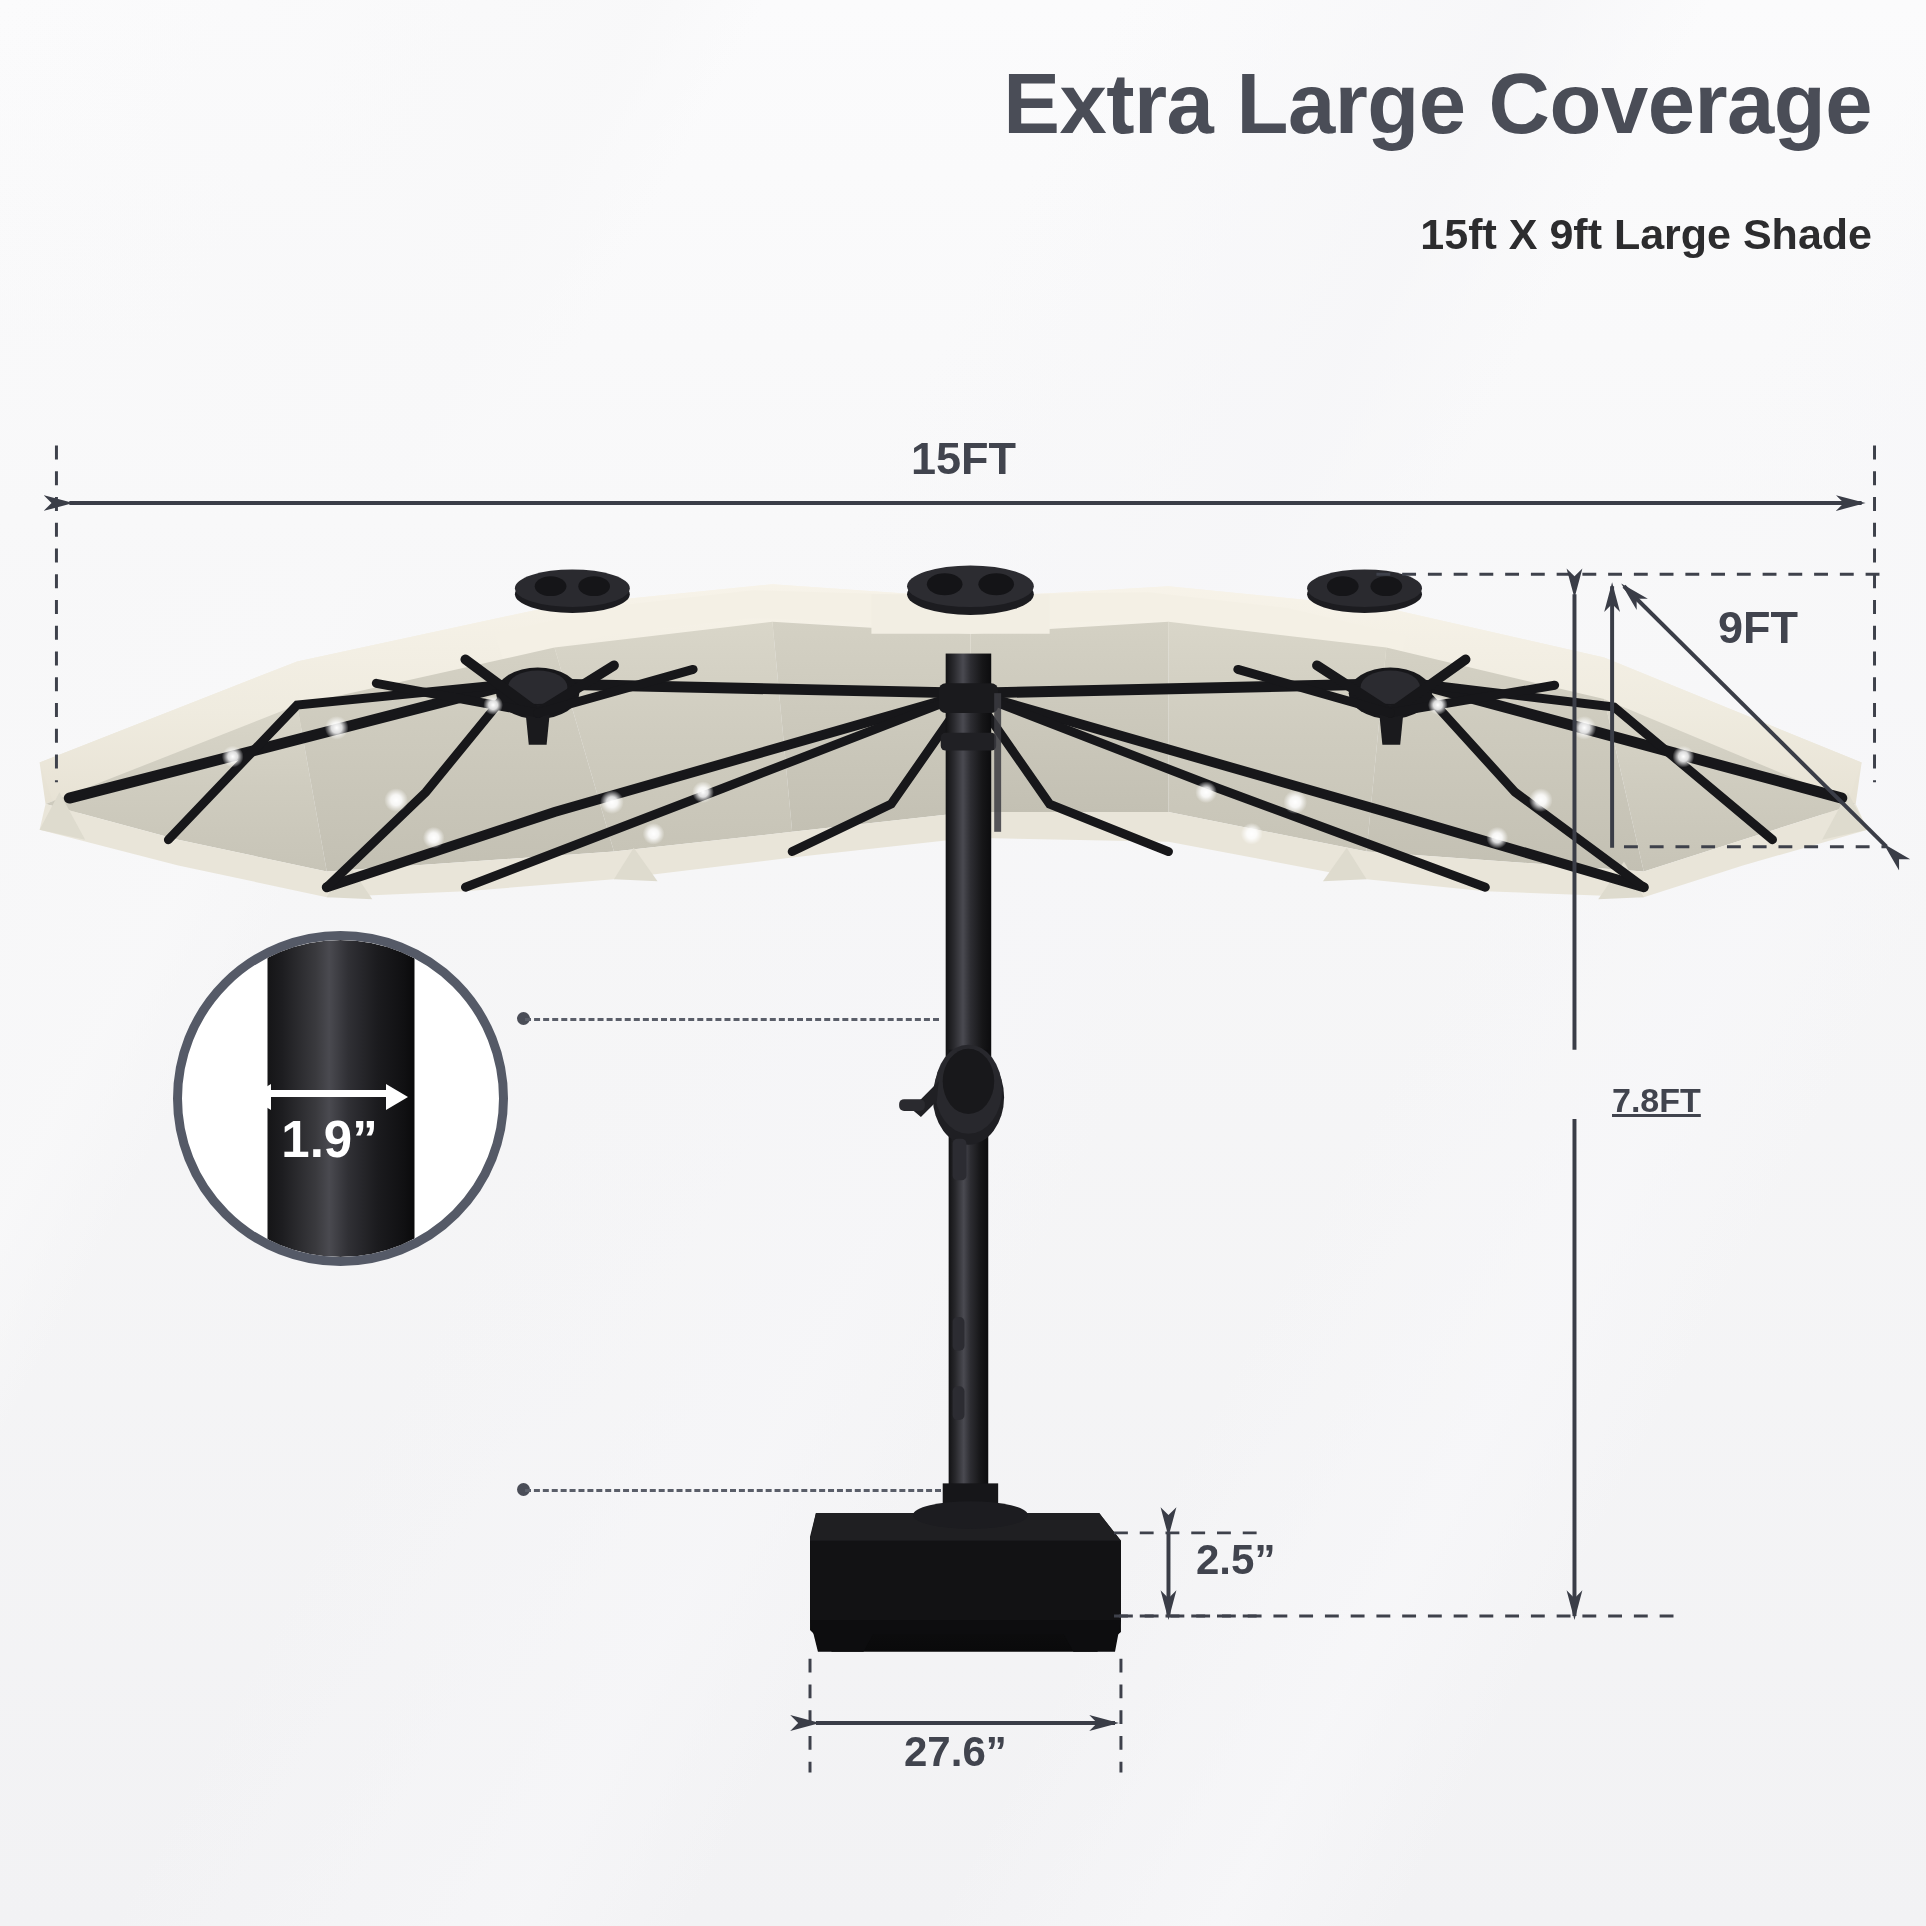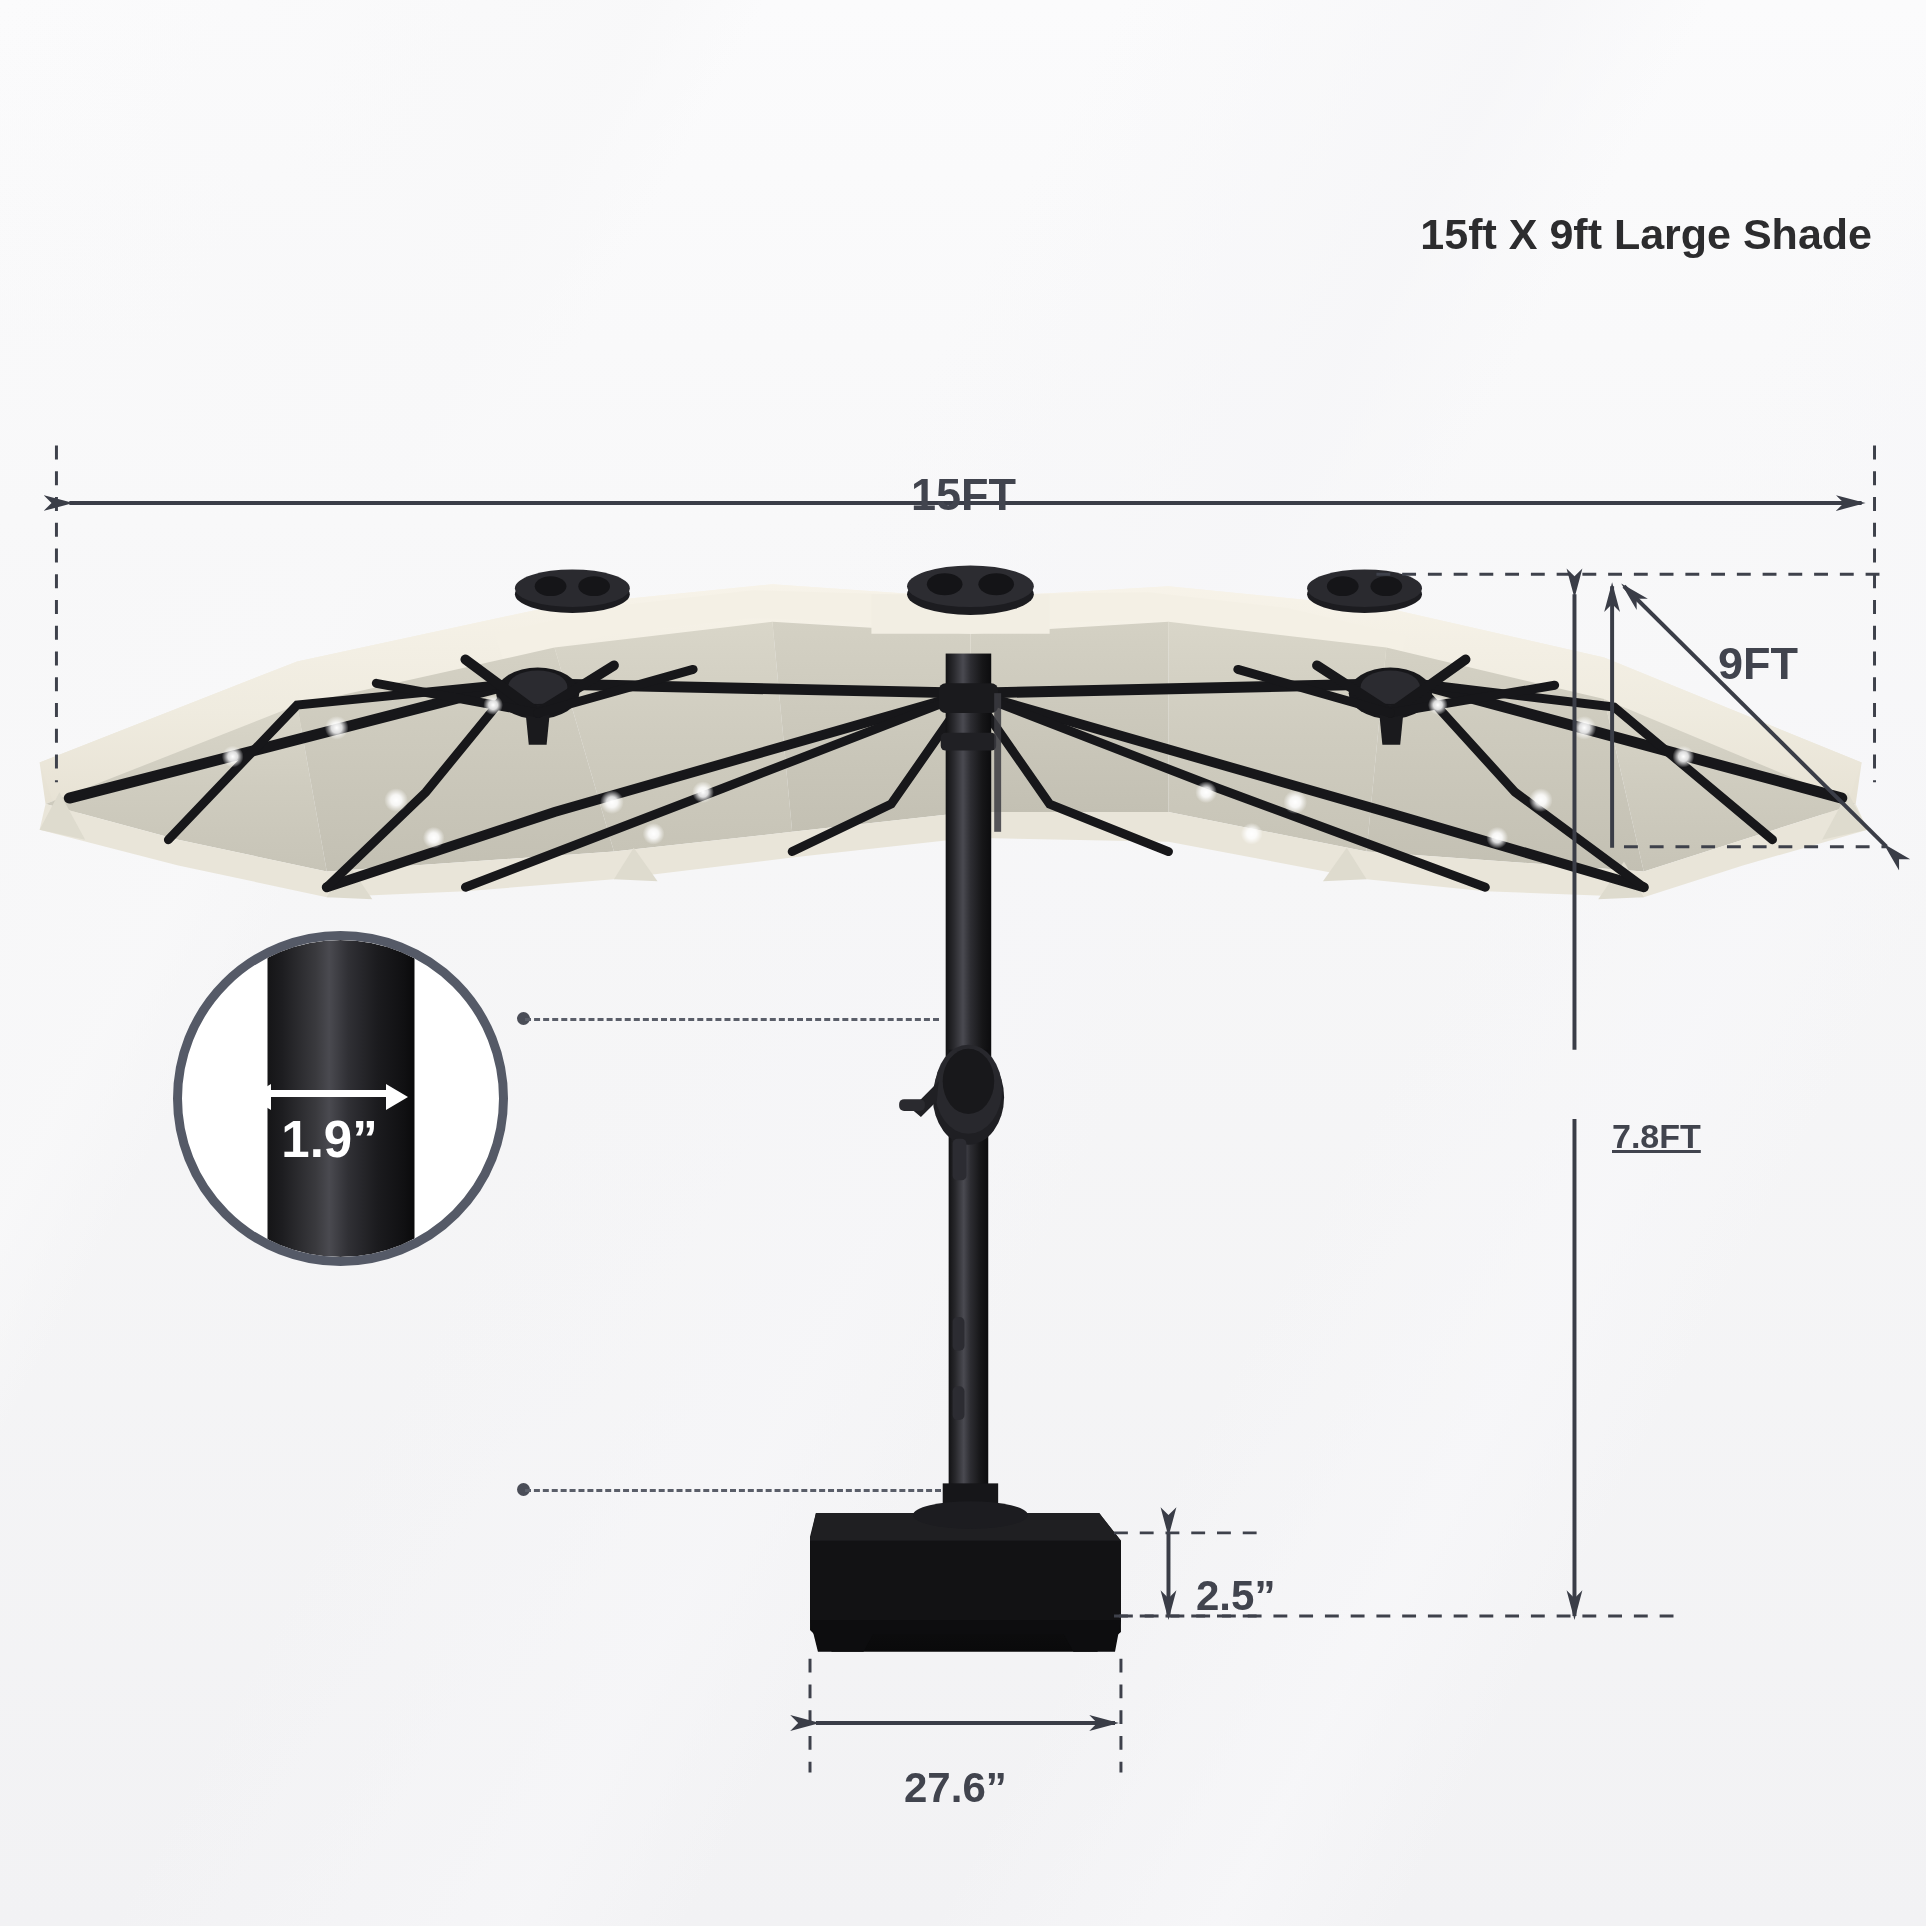--- a/index.html
+++ b/index.html
@@ -43,21 +43,20 @@
     color: #2c2c2e;
     white-space: nowrap;
   }
 
   
   .dim {
     position: absolute;
     font-weight: bold;
     color: #41444e;
     white-space: nowrap;
-    margin-top: 36px;
   }
   .dim-15ft { left: 911px; top: 433px; font-size: 45px; }
   .dim-9ft  { left: 1718px; top: 602px; font-size: 45px; text-align: center; }
   .dim-78ft { left: 1612px; top: 1081px; font-size: 34px; text-decoration: underline; }
   .dim-59   { left: 1196px; top: 1536px; font-size: 42px; }
   .dim-276  { left: 904px;  top: 1728px; font-size: 42px; }
   .leader {
     position: absolute;
     height: 0;
     border-top: 3px dashed #5a5e69;
@@ -335,20 +334,21 @@
     <g>
       <path d="M 824 1528 L 1110 1528 L 1132 1556 L 1132 1648 L 1108 1668 L 840 1668 L 818 1646 L 818 1552 Z" fill="url(#baseGrad)"></path>
       <path d="M 824 1528 L 1110 1528 L 1132 1556 L 818 1556 Z" fill="#1f1f22"></path>
       <path d="M 818 1556 L 1132 1556 L 1132 1636 L 818 1636 Z" fill="#121214"></path>
       <path d="M 818 1636 L 1132 1636 L 1126 1668 L 1084 1668 L 1074 1650 L 882 1650 L 872 1668 L 826 1668 Z" fill="#0d0d0f"></path>
       <rect x="952" y="1498" width="56" height="36" fill="#161619"></rect>
       <ellipse cx="980" cy="1530" rx="58" ry="14" fill="#1c1c20"></ellipse>
     </g>
   </svg>
 
+  <div class="headline">Extra Large Coverage</div>
   <div class="subhead">15ft X 9ft Large Shade</div>
 
   <svg class="ovl" viewBox="0 0 1946 1946">
     <defs>
       <marker id="arrL" markerWidth="16" markerHeight="16" refX="13" refY="6" orient="auto" markerUnits="userSpaceOnUse">
         <path d="M 14 0 L 0 6 L 14 12 Z" fill="#3a3d47"></path>
       </marker>
       <marker id="arrR" markerWidth="16" markerHeight="16" refX="3" refY="6" orient="auto" markerUnits="userSpaceOnUse">
         <path d="M 2 0 L 16 6 L 2 12 Z" fill="#3a3d47"></path>
       </marker>

